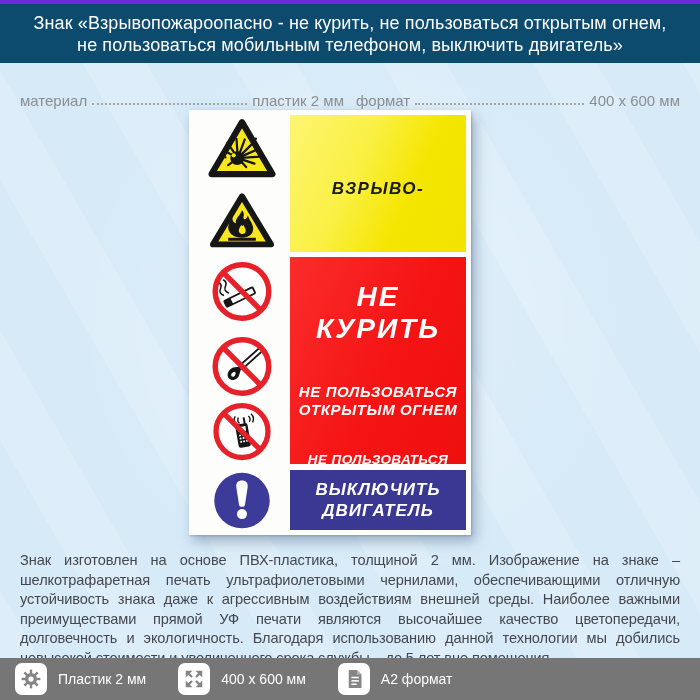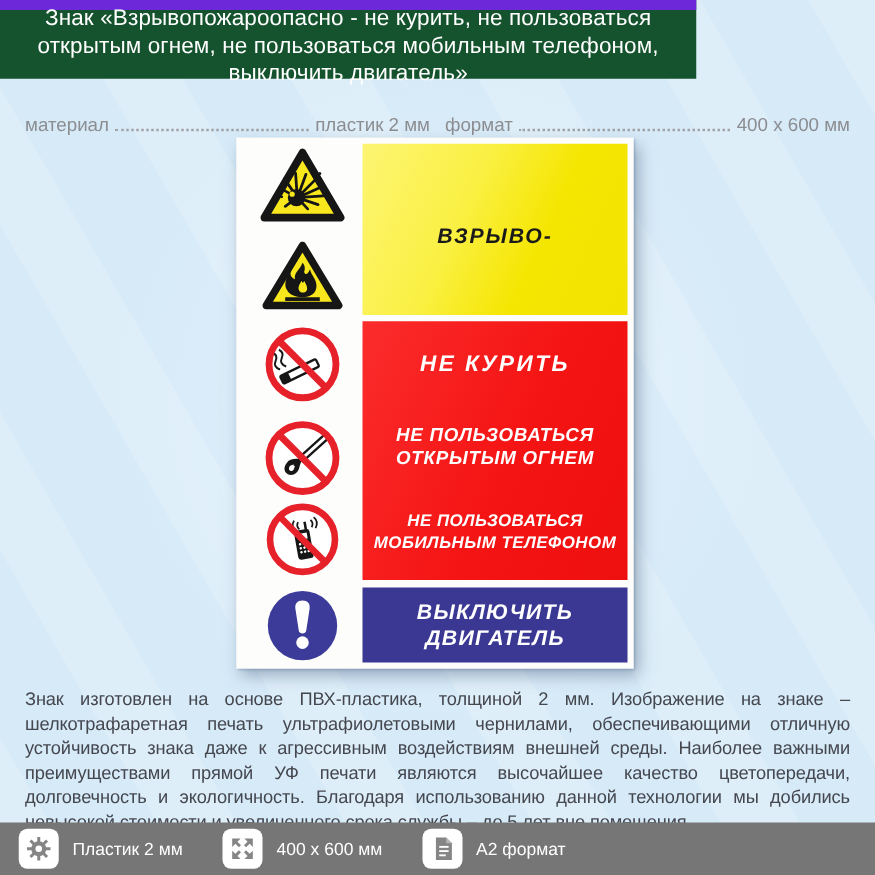--- a/index.html
+++ b/index.html
@@ -6,40 +6,40 @@
   body{
     width:700px;height:700px;position:relative;overflow:hidden;
     font-family:"Liberation Sans",sans-serif;
     background-color:#d6eaf8;
     background-image:
       radial-gradient(circle at 350px 320px, rgba(255,255,255,0.30), rgba(255,255,255,0) 55%),
       repeating-linear-gradient(60deg, rgba(255,255,255,0.18) 0 55px, rgba(255,255,255,0) 55px 130px);
   }
   
   .header{
-    position:absolute;top:0;left:0;width:557px;height:63px;
-    background:#14532d;border-top:8px solid #6d28d9;
+    position:absolute;top:0;left:0;width:700px;height:63px;
+    background:#0c4a6e;border-top:4px solid #6d28d9;
     display:flex;align-items:center;justify-content:center;box-sizing:border-box;
   }
   .header .title{
     color:#ffffff;font-size:18px;line-height:22px;text-align:center;
     max-width:648px;letter-spacing:0.1px;
   }
   
   .specs{
     position:absolute;top:63px;left:0;width:700px;height:46px;
     display:flex;box-sizing:border-box;padding:16px 20px 0 20px;gap:12px;
   }
   .spec{flex:1;display:flex;align-items:flex-end;color:#8c8d91;font-size:15px;}
   .spec .leader{flex:1;border-bottom:2px dotted #a2a3a7;margin:0 5px 4px 5px;height:0;}
   .spec .val{white-space:nowrap;}
   .spec .lbl{white-space:nowrap;}
   
   .sign{
-    position:absolute;left:189px;top:110px;width:318px;height:425px;
+    position:absolute;left:189px;top:110px;width:282px;height:425px;
     background:#fdfdfb;box-sizing:border-box;padding:5px;
     box-shadow:4px 6px 12px rgba(96,118,148,0.55), 1px 1px 2px rgba(96,118,148,0.4);
     display:flex;
   }
   .icon-col{width:96px;display:flex;flex-direction:column;align-items:center;}
   .icon-col svg{display:block;}
   .i-explosion{margin-top:3px;}
   .i-flame{margin-top:14px;}
   .i-nosmoke{margin-top:13px;}
   .i-nofire{margin-top:14px;}
@@ -52,21 +52,21 @@
     background:linear-gradient(115deg,#fdf573 0%,#faf043 38%,#f5e602 65%,#f2e300 100%);
     color:#1a1a1a;font-size:17px;letter-spacing:1.5px;
     display:flex;flex-direction:column;justify-content:center;gap:13px;padding-top:10px;
   }
   .panel-red{
     height:207px;margin-bottom:6px;
     background:linear-gradient(115deg,#fb2c2c 0%,#f51414 55%,#ee0f0f 100%);
     color:#ffffff;display:flex;flex-direction:column;align-items:center;
     padding:24px 6px 0 6px;
   }
-  .no-smoking-text{font-size:18px;letter-spacing:2px;margin-bottom:38px;}
+  .no-smoking-text{font-size:28px;letter-spacing:2px;margin-bottom:38px;}
   .no-fire-text{font-size:15px;line-height:18px;letter-spacing:0.6px;margin-bottom:32px;}
   .no-phone-text{font-size:13.5px;line-height:17px;letter-spacing:0.4px;}
   .panel-blue{
     height:60px;background:#3b3894;color:#ffffff;font-size:17px;line-height:21px;
     letter-spacing:1px;display:flex;flex-direction:column;justify-content:center;
   }
   
   .description{
     position:absolute;left:20px;top:551px;width:660px;
     color:#45474f;font-size:14.6px;line-height:19.5px;text-align:justify;

